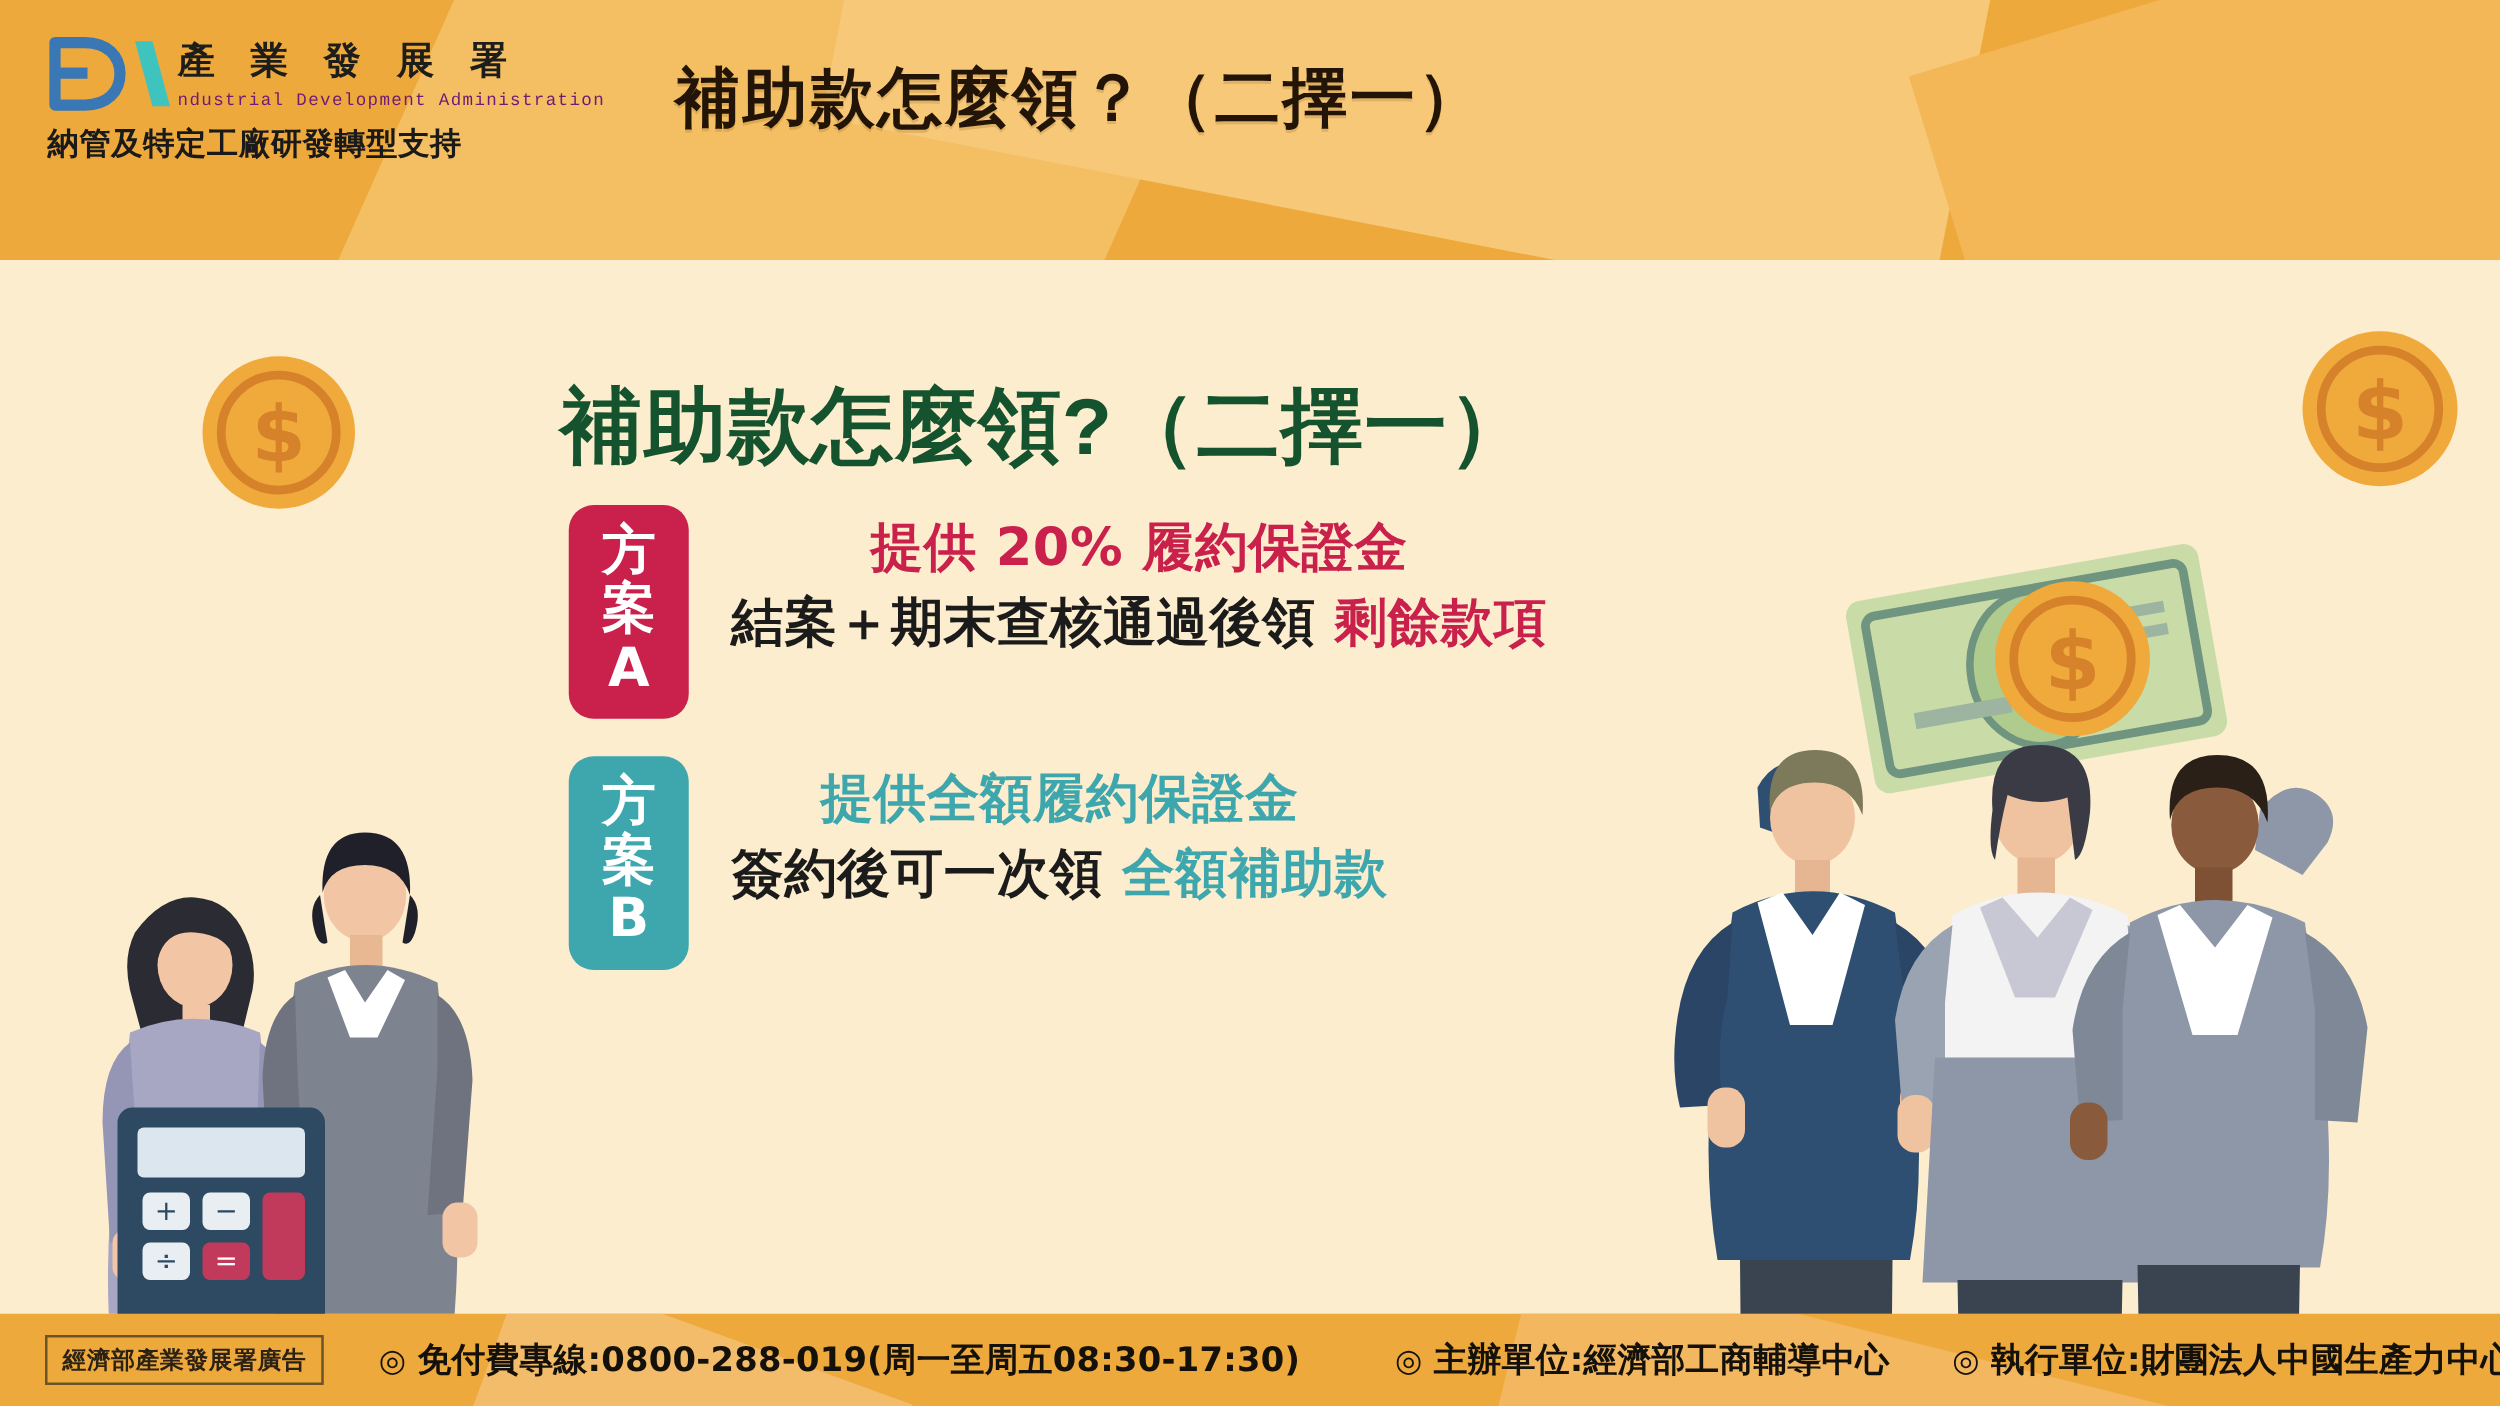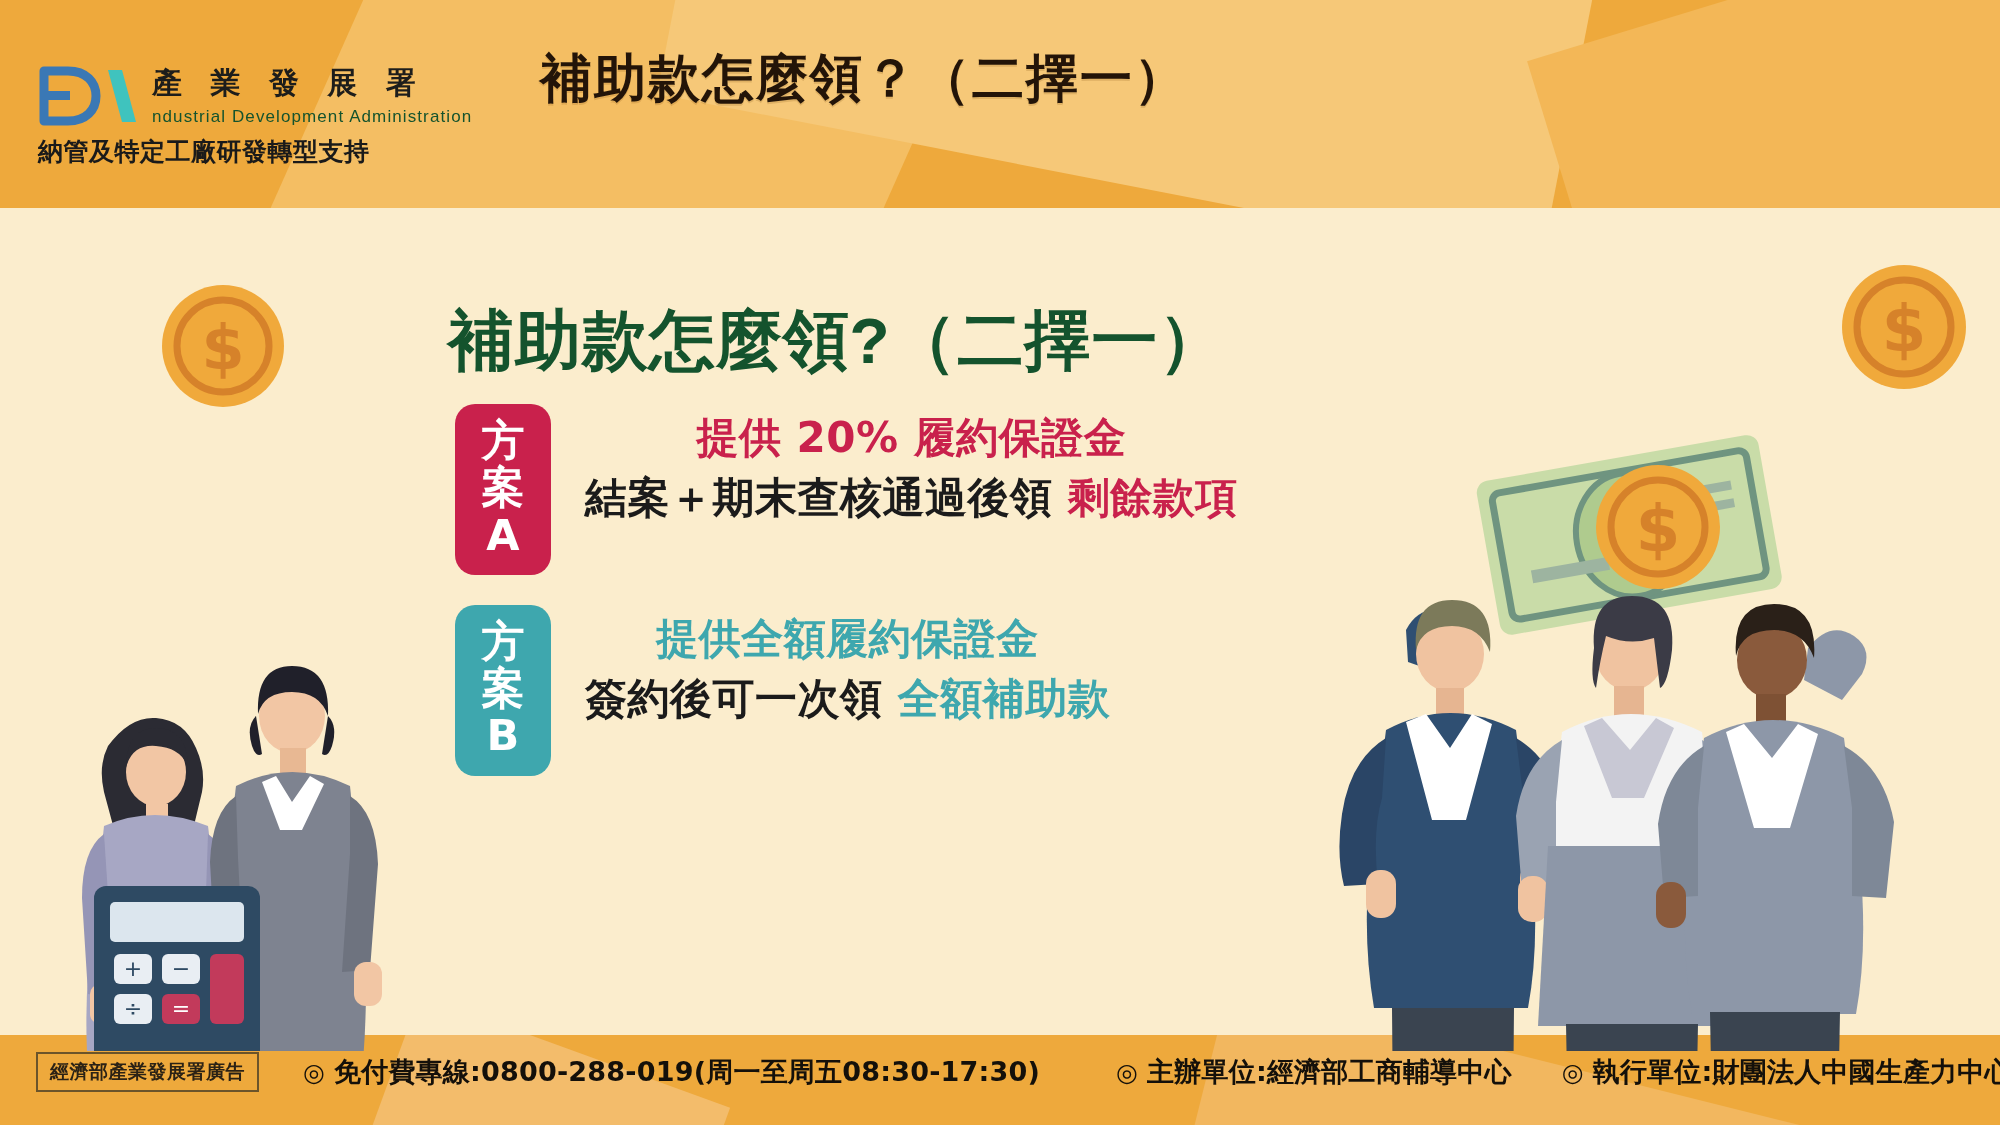--- a/index.html
+++ b/index.html
@@ -23,30 +23,30 @@
   .hdr-wedge-b{
     position:absolute;left:720px;top:-230px;width:900px;height:330px;
     background:#F6C878;transform:rotate(11deg);transform-origin:0 0;
   }
   .hdr-wedge-d{
     position:absolute;right:-120px;top:-120px;width:620px;height:330px;
     background:#F3B757;transform:rotate(-17deg);transform-origin:100% 0;
   }
 
   .brand{position:absolute;left:38px;top:24px;width:400px;z-index:6;}
-  .brand-row{display:flex;align-items:center;gap:10px;margin-top:36px;}
+  .brand-row{display:flex;align-items:center;gap:0;}
   .logo-mark{position:relative;width:104px;height:62px;flex:none;margin-top:4px;}
   .brand-cn{
     font-size:30px;letter-spacing:9px;color:#1d1d1b;font-weight:700;
     line-height:1;margin-top:8px;
     font-family:"DejaVu Sans","Liberation Sans",sans-serif;
   }
   .brand-en{
-    font-size:17px;letter-spacing:1.1px;color:#14532d;margin-top:9px;
-    font-family:Liberation Sans, sans-serif;white-space:nowrap;
+    font-size:14px;letter-spacing:1.1px;color:#701a75;margin-top:9px;
+    font-family:Liberation Mono, monospace;white-space:nowrap;
   }
   .brand-line1{
     font-size:25px;font-weight:700;color:#1a1a1a;letter-spacing:0.5px;
     margin-top:11px;line-height:1.12;white-space:nowrap;
     font-family:"DejaVu Sans","Liberation Sans",sans-serif;
   }
   .brand-line2{
     font-size:23px;font-weight:700;color:#6f5a33;letter-spacing:0.5px;
     line-height:1.2;margin-top:2px;
     font-family:"DejaVu Sans","Liberation Sans",sans-serif;
@@ -88,21 +88,21 @@
   .pline{
     font-size:42px;font-weight:700;line-height:1.42;white-space:nowrap;
     color:#1b1b1b;letter-spacing:0.5px;
     font-family:"DejaVu Sans","Liberation Sans",sans-serif;
   }
   .hl-a{color:#C9214C;}
   .hl-b{color:#3EA7AE;}
 
   
   .footer{
-    position:absolute;left:0;bottom:0;width:2000px;height:90px;
+    position:absolute;left:0;bottom:0;width:2000px;height:74px;
     background:#EEA93C;overflow:hidden;
   }
   .ft-wedge1{position:absolute;left:420px;top:-40px;width:330px;height:160px;background:#F3BC6B;transform:rotate(20deg);transform-origin:0 0;}
   .ft-wedge2{position:absolute;left:1230px;top:-52px;width:700px;height:180px;background:#F2B75F;transform:rotate(14deg);transform-origin:0 0;}
   .ft-inner{position:relative;z-index:4;display:flex;align-items:center;height:74px;padding-left:36px;gap:0;}
   .ft-tag{
     border:2px solid #6b542a;color:#2b2215;font-size:19px;font-weight:600;
     padding:5px 12px;letter-spacing:0.5px;white-space:nowrap;
     font-family:"DejaVu Sans","Liberation Sans",sans-serif;
   }

